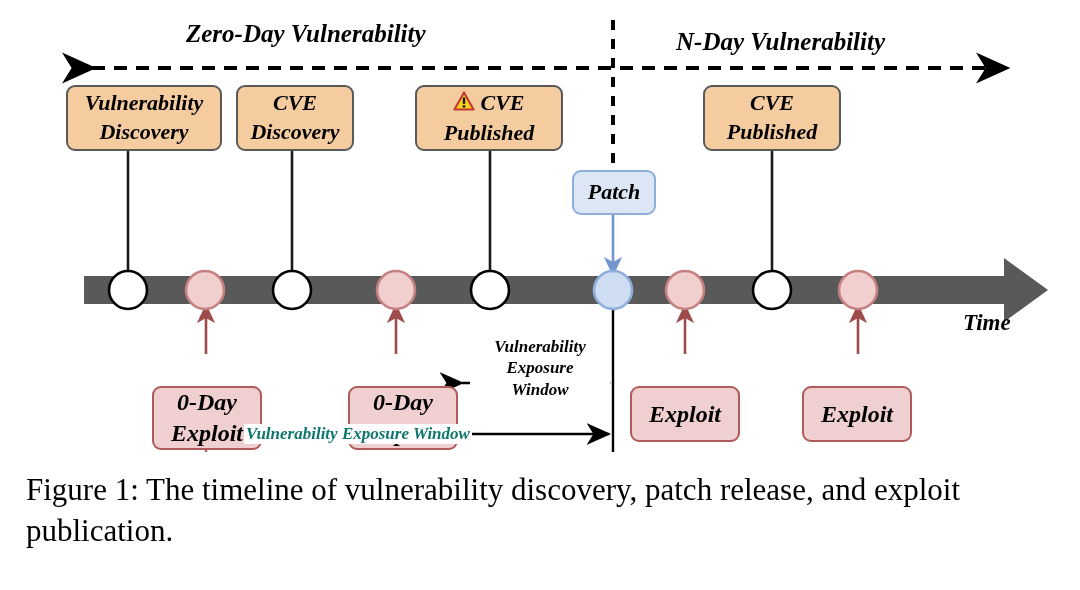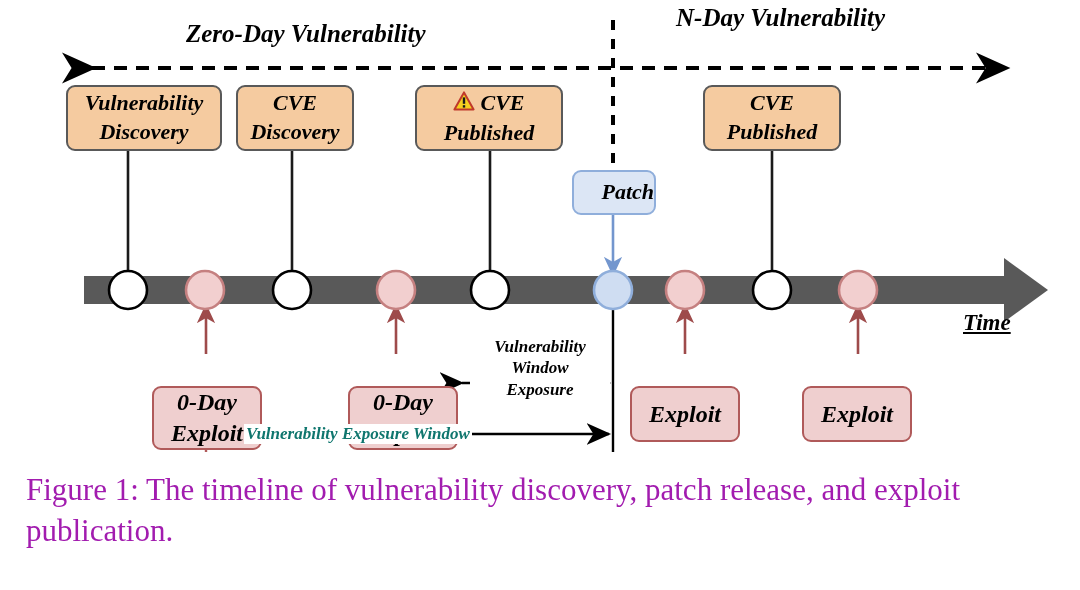--- a/index.html
+++ b/index.html
@@ -59,21 +59,20 @@
     font-size: 25px;
     color: #000;
     white-space: nowrap;
   }
   .axis-label {
     position: absolute;
     font-style: italic;
     font-weight: bold;
     font-size: 23px;
     color: #000;
-    text-decoration: underline;
   }
   .window-label {
     position: absolute;
     font-style: italic;
     font-weight: bold;
     font-size: 17px;
     color: #000;
     text-align: center;
     line-height: 1.25;
     white-space: nowrap;
@@ -88,21 +87,21 @@
     background: #fff;
     padding: 0 2px;
   }
   .caption {
     position: absolute;
     left: 26px;
     top: 470px;
     width: 1030px;
     font-size: 31px;
     line-height: 1.32;
-    color: #a21caf;
+    color: #000000;
     font-family: "Liberation Serif", serif;
   }
   .warn-icon {
     display: inline-block;
     vertical-align: -2px;
     margin-right: 5px;
   }
 </style>
 </head>
 <body>
@@ -170,21 +169,21 @@
       <circle cx="396" cy="290" r="19" fill="#F2CFCF" stroke="#C58080" stroke-width="2.6"></circle>
       <circle cx="490" cy="290" r="19" fill="#FFFFFF" stroke="#000" stroke-width="2.6"></circle>
       <circle cx="613" cy="290" r="19" fill="#CFDDF2" stroke="#8FAEDB" stroke-width="2.6"></circle>
       <circle cx="685" cy="290" r="19" fill="#F2CFCF" stroke="#C58080" stroke-width="2.6"></circle>
       <circle cx="772" cy="290" r="19" fill="#FFFFFF" stroke="#000" stroke-width="2.6"></circle>
       <circle cx="858" cy="290" r="19" fill="#F2CFCF" stroke="#C58080" stroke-width="2.6"></circle>
     </g>
   </svg>
 
   <div class="phase-label" style="left:186px; top:20px;">Zero-Day Vulnerability</div>
-  <div class="phase-label" style="left:676px; top:4px;">N-Day Vulnerability</div>
+  <div class="phase-label" style="left:676px; top:28px;">N-Day Vulnerability</div>
 
   <div class="node node-cve" style="left:66px; top:85px; width:156px; height:66px;">
     <div>Vulnerability</div>
     <div class="node-line2">Discovery</div>
   </div>
 
   <div class="node node-cve" style="left:236px; top:85px; width:118px; height:66px;">
     <div>CVE</div>
     <div class="node-line2">Discovery</div>
   </div>
@@ -196,21 +195,21 @@
           <path d="M11 1.4 L20.6 18.4 L1.4 18.4 Z" fill="#F5D020" stroke="#C0392B" stroke-width="2" stroke-linejoin="round"></path>
           <rect x="9.8" y="6.4" width="2.4" height="6.4" fill="#1a1a1a"></rect>
           <rect x="9.8" y="14.2" width="2.4" height="2.4" fill="#1a1a1a"></rect>
         </svg>
       </span>
       <span>CVE</span>
     </div>
     <div class="node-line2">Published</div>
   </div>
 
-  <div class="node node-patch" style="left:572px; top:170px; width:84px; height:45px;align-items:flex-end;">
+  <div class="node node-patch" style="left:572px; top:170px; width:84px; height:45px;">
     <div>Patch</div>
   </div>
 
   <div class="node node-cve" style="left:703px; top:85px; width:138px; height:66px;">
     <div>CVE</div>
     <div class="node-line2">Published</div>
   </div>
 
   <div class="node node-exploit" style="left:152px; top:354px; width:110px; height:64px;">
     <div>0-Day</div>
@@ -225,22 +224,22 @@
   <div class="node node-exploit" style="left:630px; top:354px; width:110px; height:56px;">
     <div>Exploit</div>
   </div>
 
   <div class="node node-exploit" style="left:802px; top:354px; width:110px; height:56px;">
     <div>Exploit</div>
   </div>
 
   <div class="window-label" style="left:470px; top:336px; width:140px;">
     <div style="background:#fff;">Vulnerability</div>
+    <div style="background:#fff;">Exposure</div>
     <div style="background:#fff;">Window</div>
-    <div style="background:#fff;">Exposure</div>
   </div>
 
   <div class="window-label-h" style="left:244px; top:424px;">Vulnerability Exposure Window</div>
 
   <div class="axis-label" style="left:963px; top:310px;">Time</div>
 
   <div class="caption">Figure 1: The timeline of vulnerability discovery, patch release, and exploit publication.</div>
 
 </div>
 

